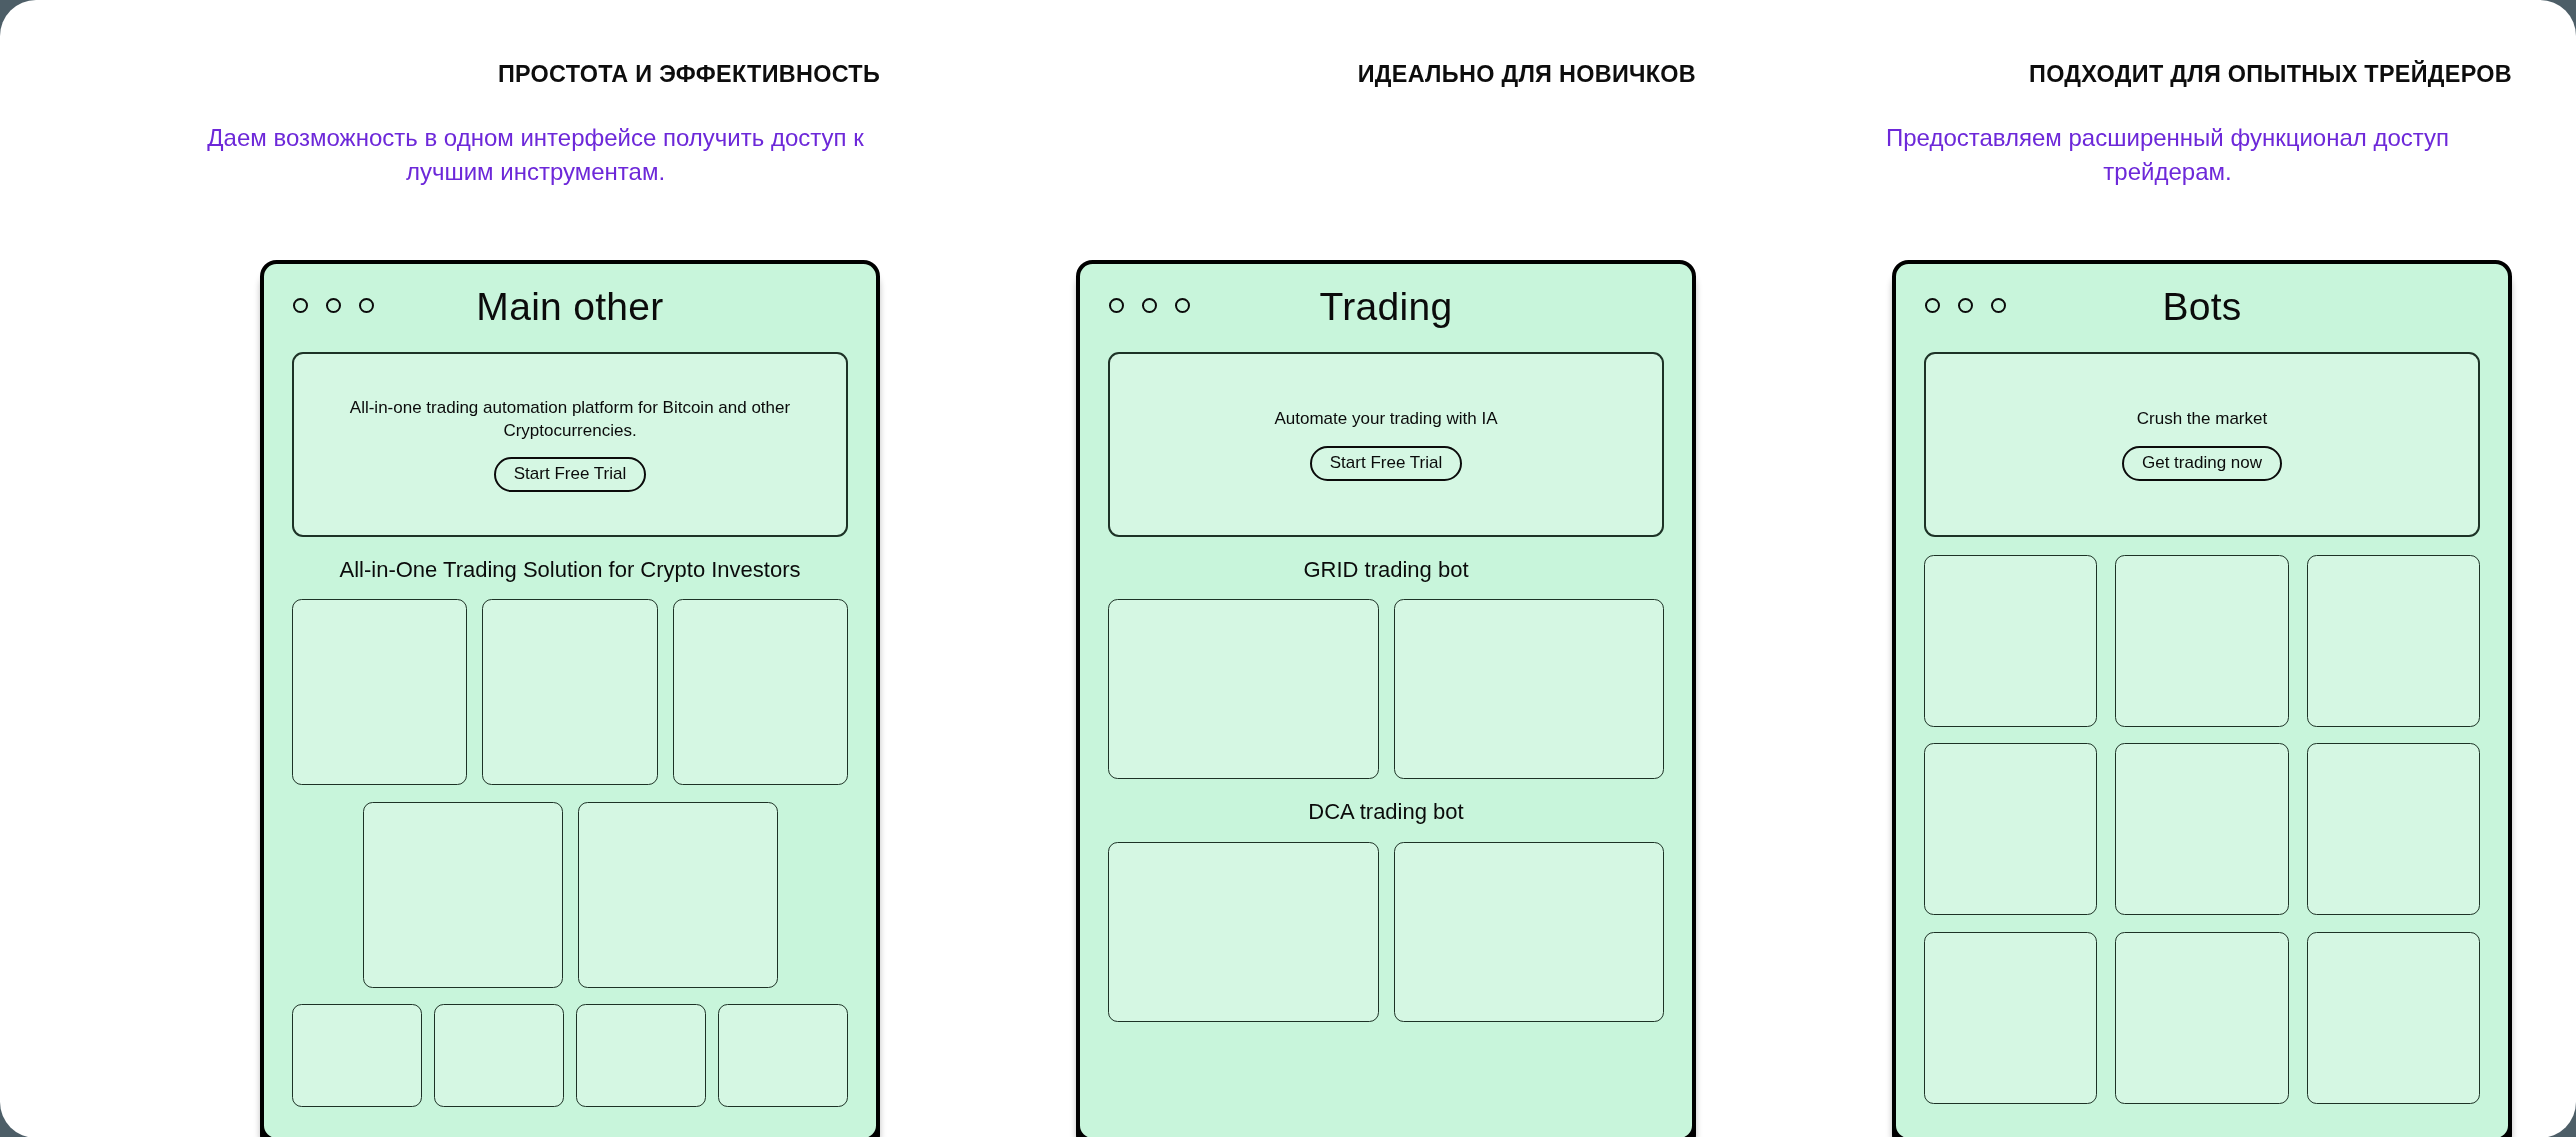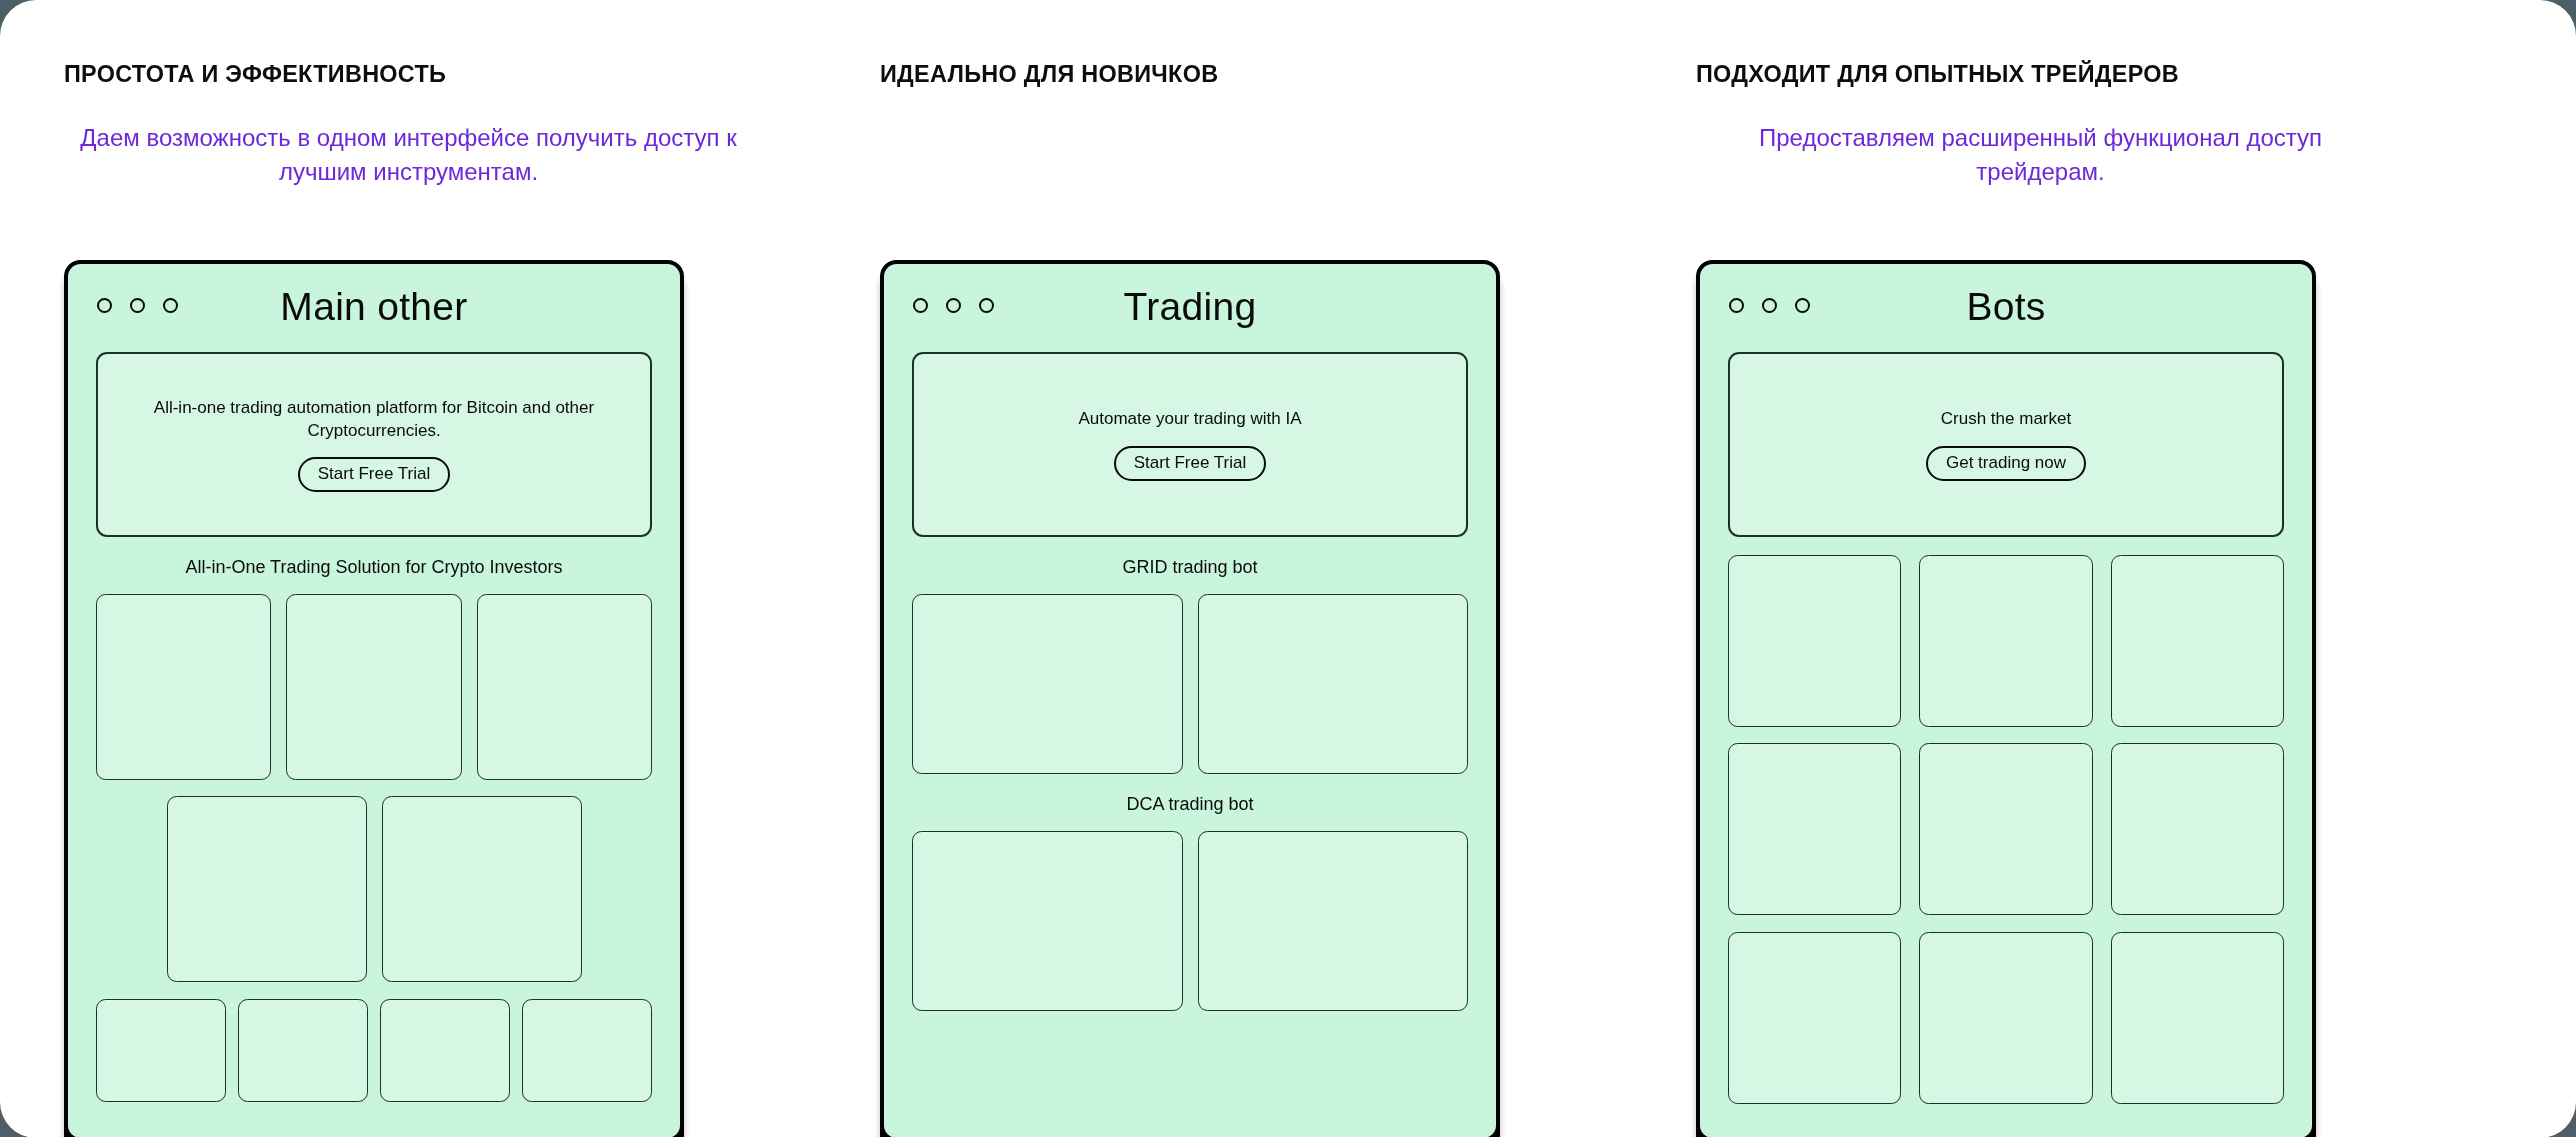--- a/index.html
+++ b/index.html
@@ -29,21 +29,21 @@
     height: 1138px;
     display: flex;
     justify-content: center;
   }
 
   .column {
     width: 816px;
     position: relative;
     display: flex;
     flex-direction: column;
-    align-items: flex-start;
+    align-items: flex-end;
   }
 
   
   .col-title {
     margin-top: 61px;
     font-size: 23.4px;
     font-weight: 700;
     letter-spacing: 0.3px;
     color: #0d0d0d;
     text-align: center;
@@ -139,21 +139,21 @@
     color: #0b0b0b;
     line-height: 1.1;
     cursor: pointer;
     white-space: nowrap;
   }
 
   
   .section-label {
     width: 100%;
     text-align: center;
-    font-size: 18px;
+    font-size: 22px;
     line-height: 1.35;
     color: #0b0b0b;
     margin-top: 18px;
     margin-bottom: 15px;
   }
 
   
   .tile {
     border: 1.4px solid #1d3226;
     border-radius: 9.6px;

